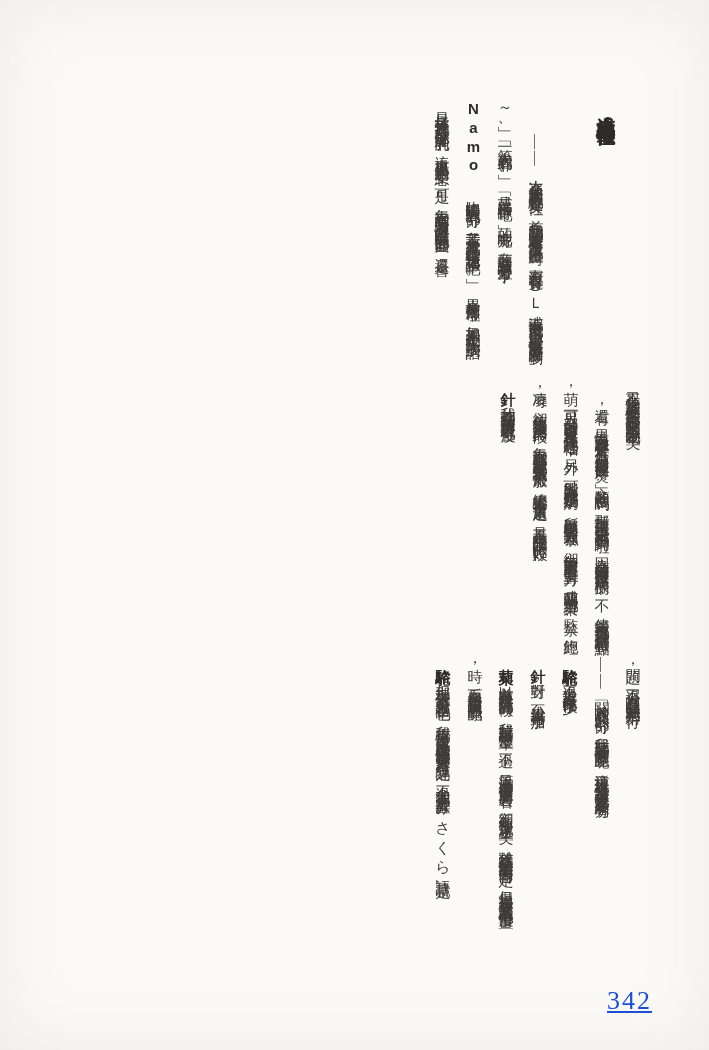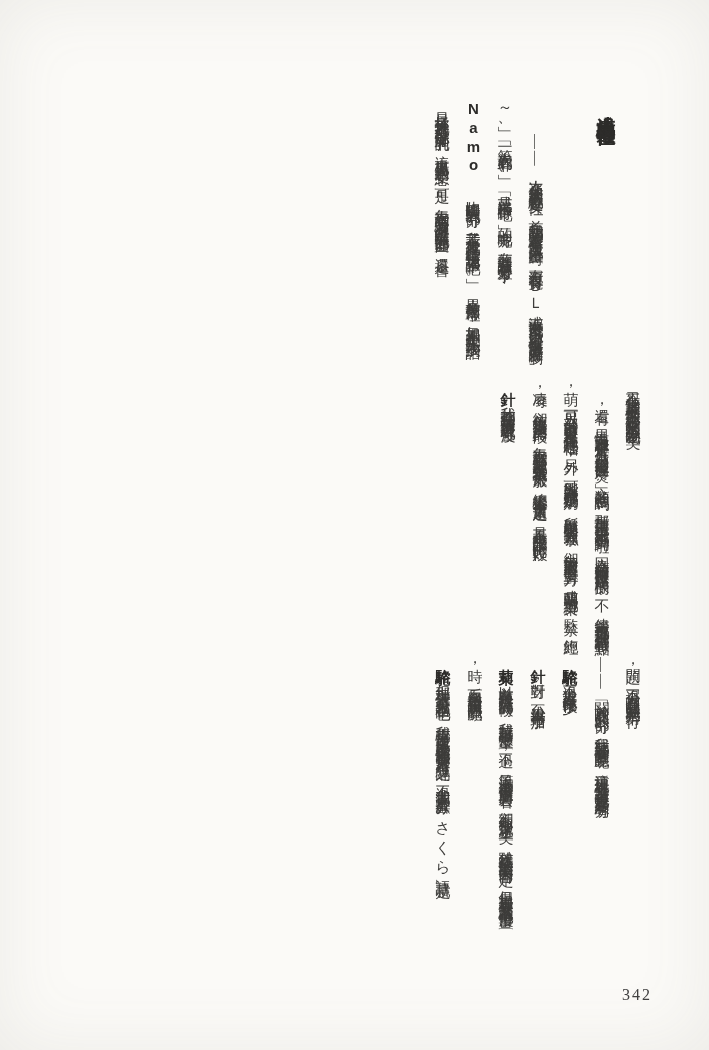--- a/index.html
+++ b/index.html
@@ -51,23 +51,24 @@
     font-family: "Liberation Sans", sans-serif;
     font-weight: bold;
     color: #2d2c2a;
     margin-inline-end: 13px;
   }
   .upright { text-orientation: upright; }
 
   .page-number {
     position: absolute;
     top: 986px; right: 57px;
-    font-size: 16px;
+    font-size: 26px;
     letter-spacing: 2px;
-    color: #404040;
+    color: #1d4ed8;
+    text-decoration: underline;
   }
 </style>
 </head>
 <body>
 
 <div class="page">
 
   <h1 class="title">成人漫畫的這裡很怪</h1>
 
   <div class="band band-top">

